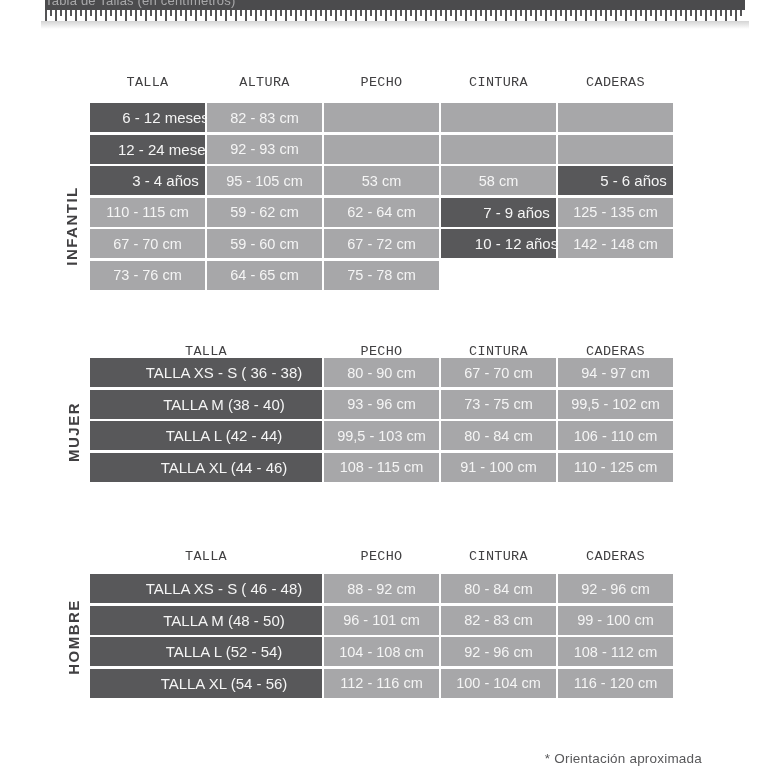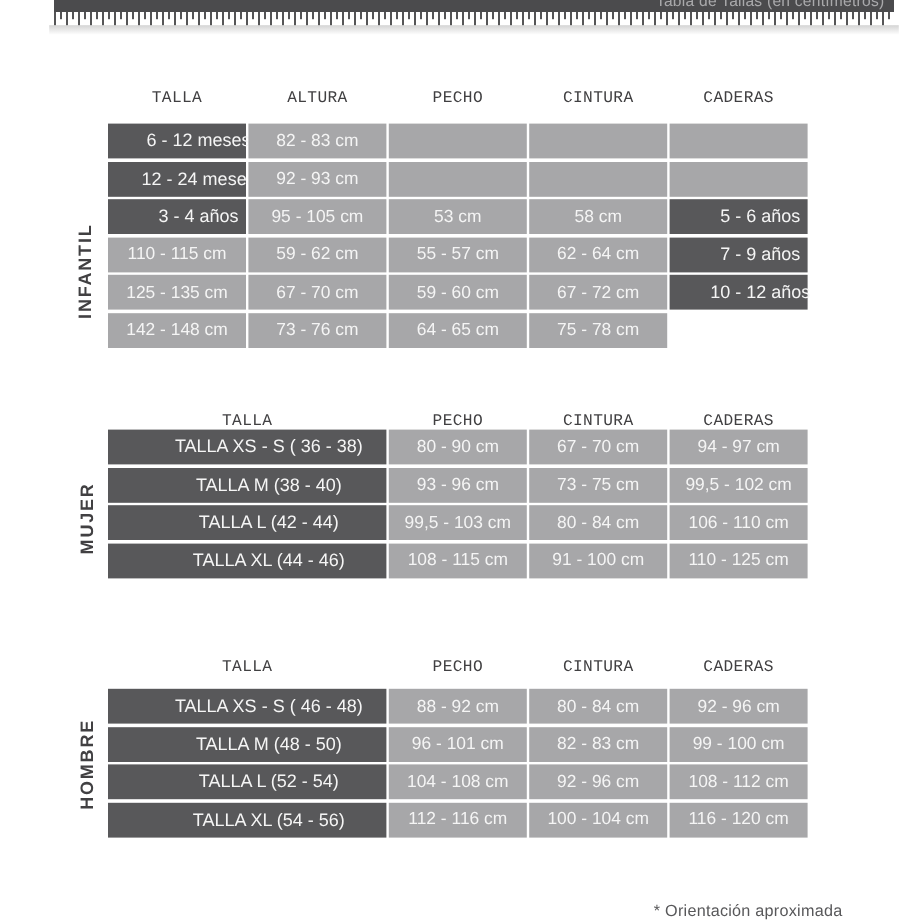--- a/index.html
+++ b/index.html
@@ -6,21 +6,20 @@
   body{
     width:770px;height:770px;position:relative;background:#ffffff;
     font-family:"Liberation Sans", sans-serif;overflow:hidden;
   }
   .page{position:absolute;inset:0;}
 
   
   .tape{position:absolute;left:45px;top:0;width:700px;}
   .tape-bar{
     height:10px;background:#4b4b4d;overflow:hidden;
-    text-align:right;
   }
   .tape-title{
     display:block;color:#a9a9ab;font-size:13px;line-height:17px;
     margin-top:-8px;padding-right:8px;letter-spacing:.2px;white-space:nowrap;
   }
   .tape-ticks{
     position:relative;height:12px;
     background-image:
       repeating-linear-gradient(90deg,#545456 0 1.7px,transparent 1.7px 10px),
       repeating-linear-gradient(90deg,#545456 0 1.7px,transparent 1.7px 5px);
@@ -106,21 +105,20 @@
       <div class="cell val"></div>
       <div class="cell val"></div>
       <div class="cell val"></div>
       <div class="cell talla">3 - 4 años</div>
       <div class="cell val">95 - 105 cm</div>
       <div class="cell val">53 cm</div>
       <div class="cell val">58 cm</div>
       <div class="cell talla">5 - 6 años</div>
       <div class="cell val">110 - 115 cm</div>
       <div class="cell val">59 - 62 cm</div>
-      <div class="cell val">55 - 57 cm</div>
       <div class="cell val">62 - 64 cm</div>
       <div class="cell talla">7 - 9 años</div>
       <div class="cell val">125 - 135 cm</div>
       <div class="cell val">67 - 70 cm</div>
       <div class="cell val">59 - 60 cm</div>
       <div class="cell val">67 - 72 cm</div>
       <div class="cell talla">10 - 12 años</div>
       <div class="cell val">142 - 148 cm</div>
       <div class="cell val">73 - 76 cm</div>
       <div class="cell val">64 - 65 cm</div>

